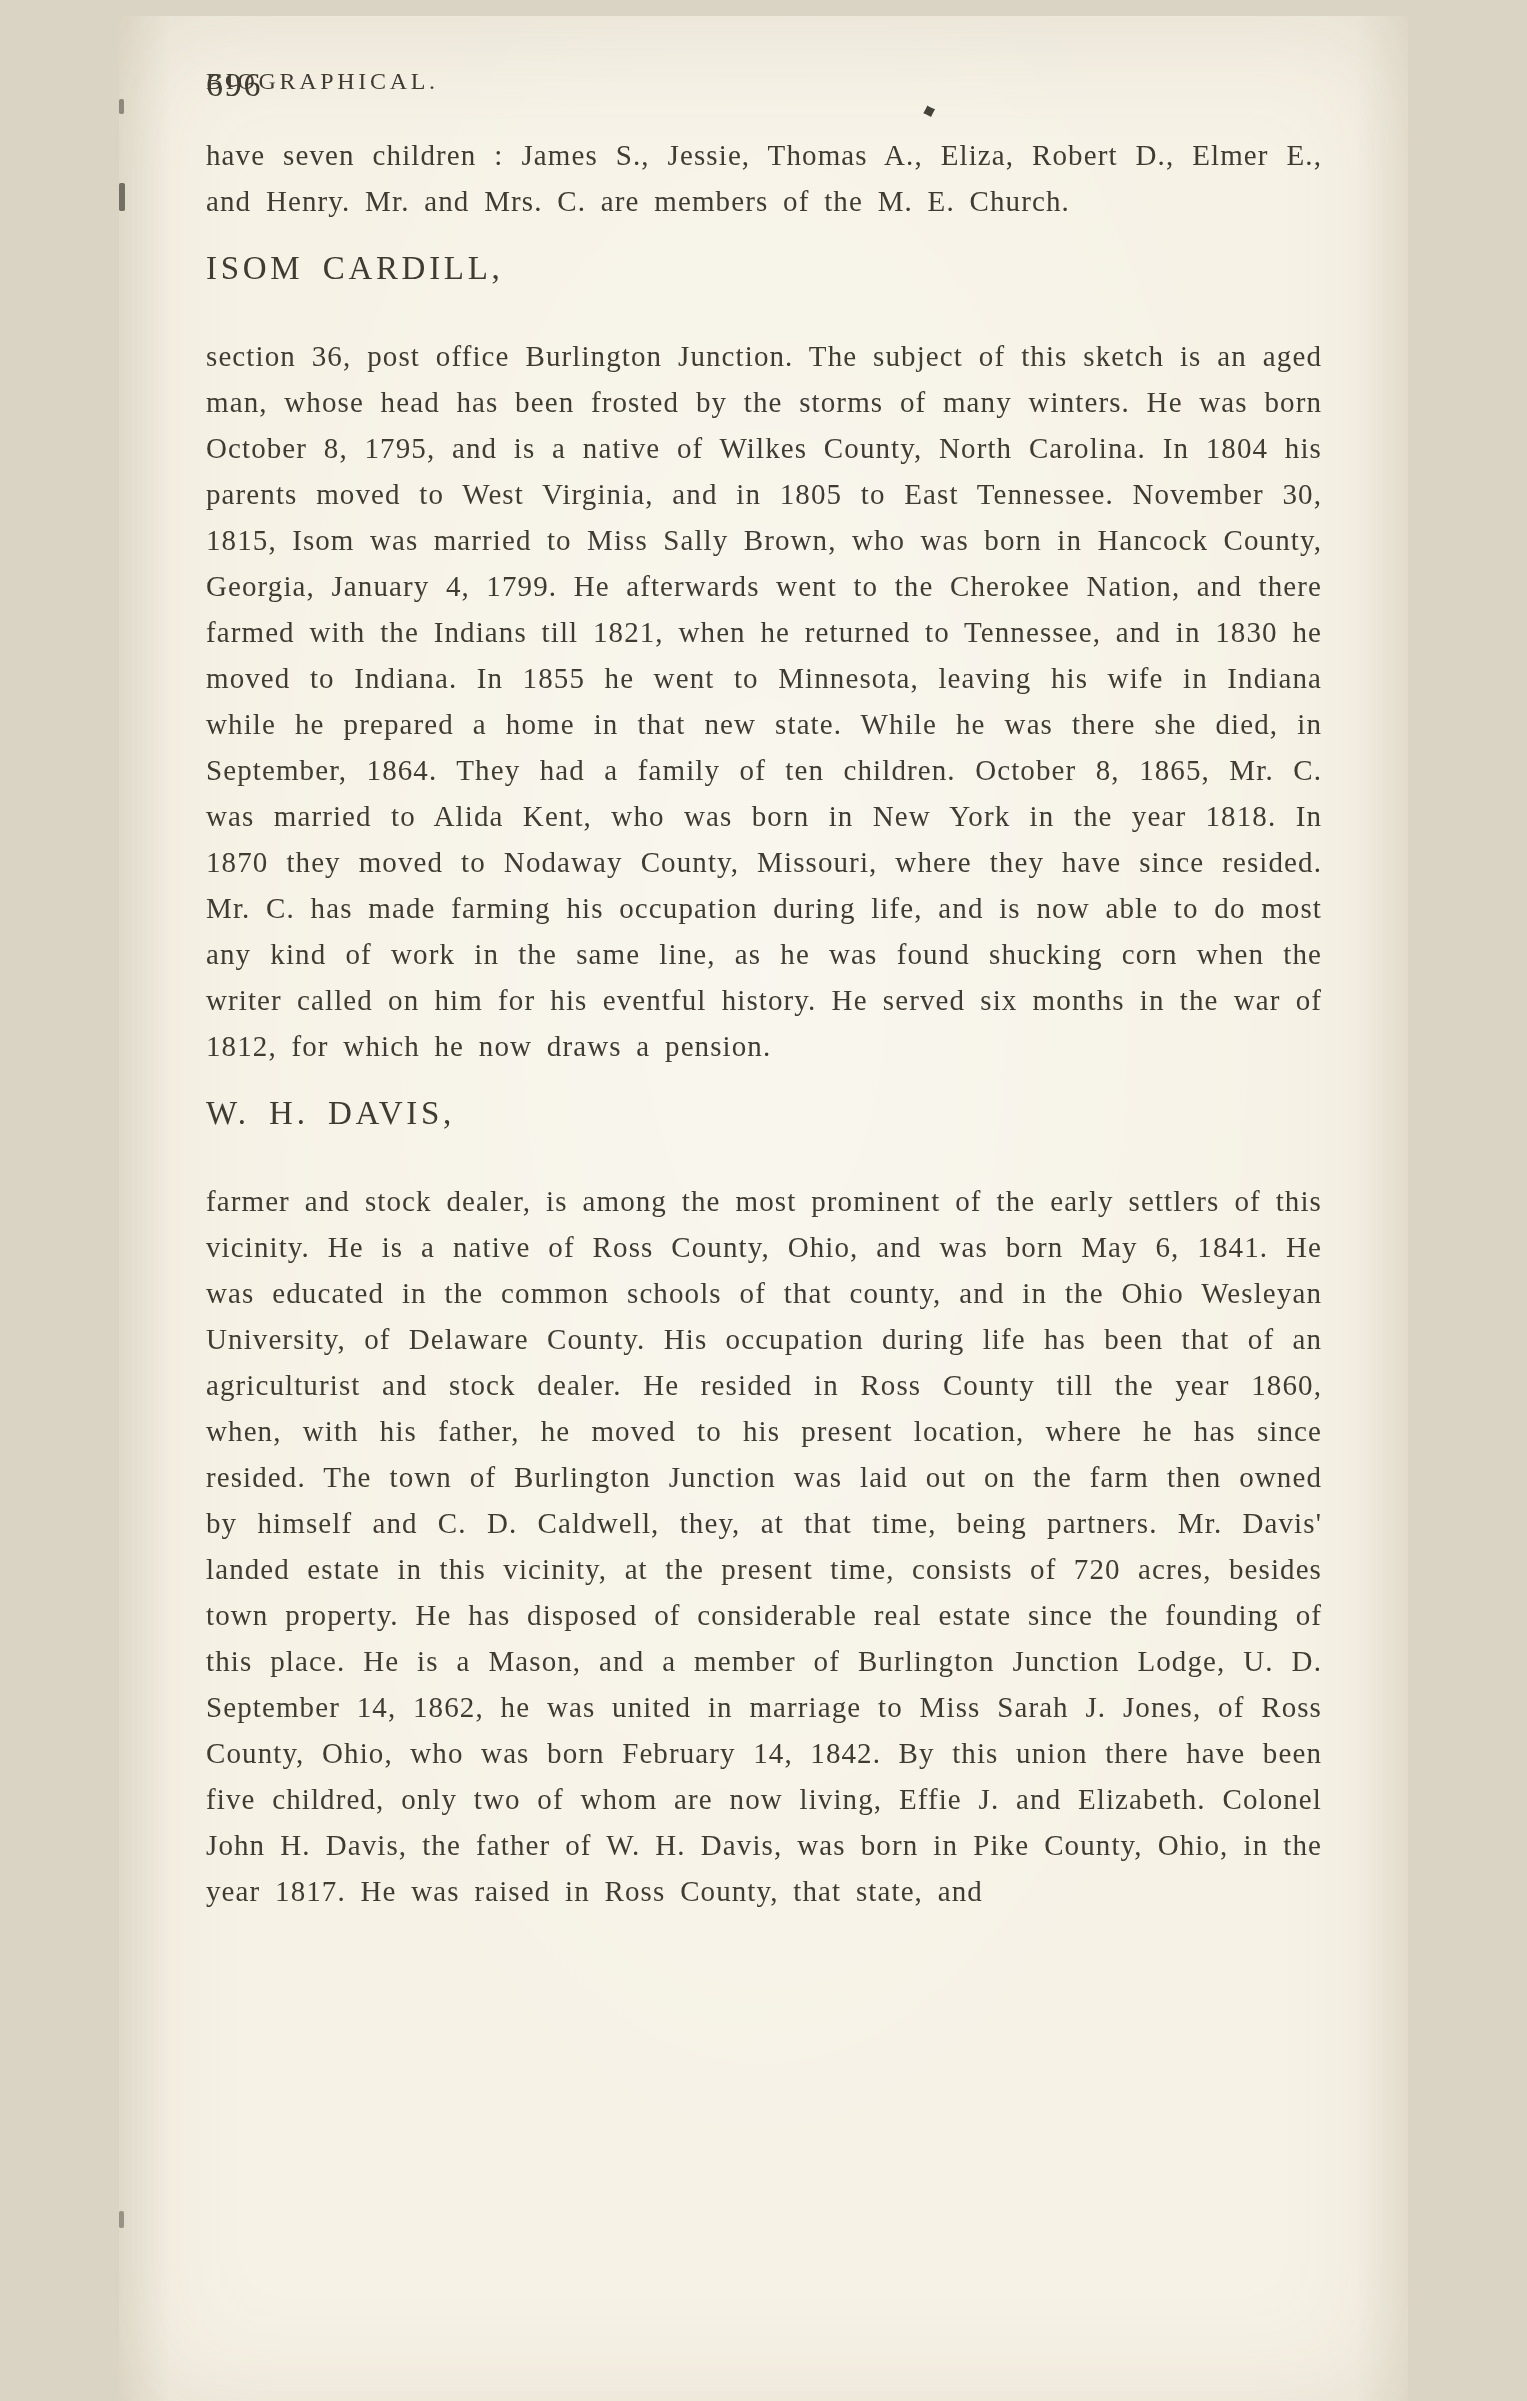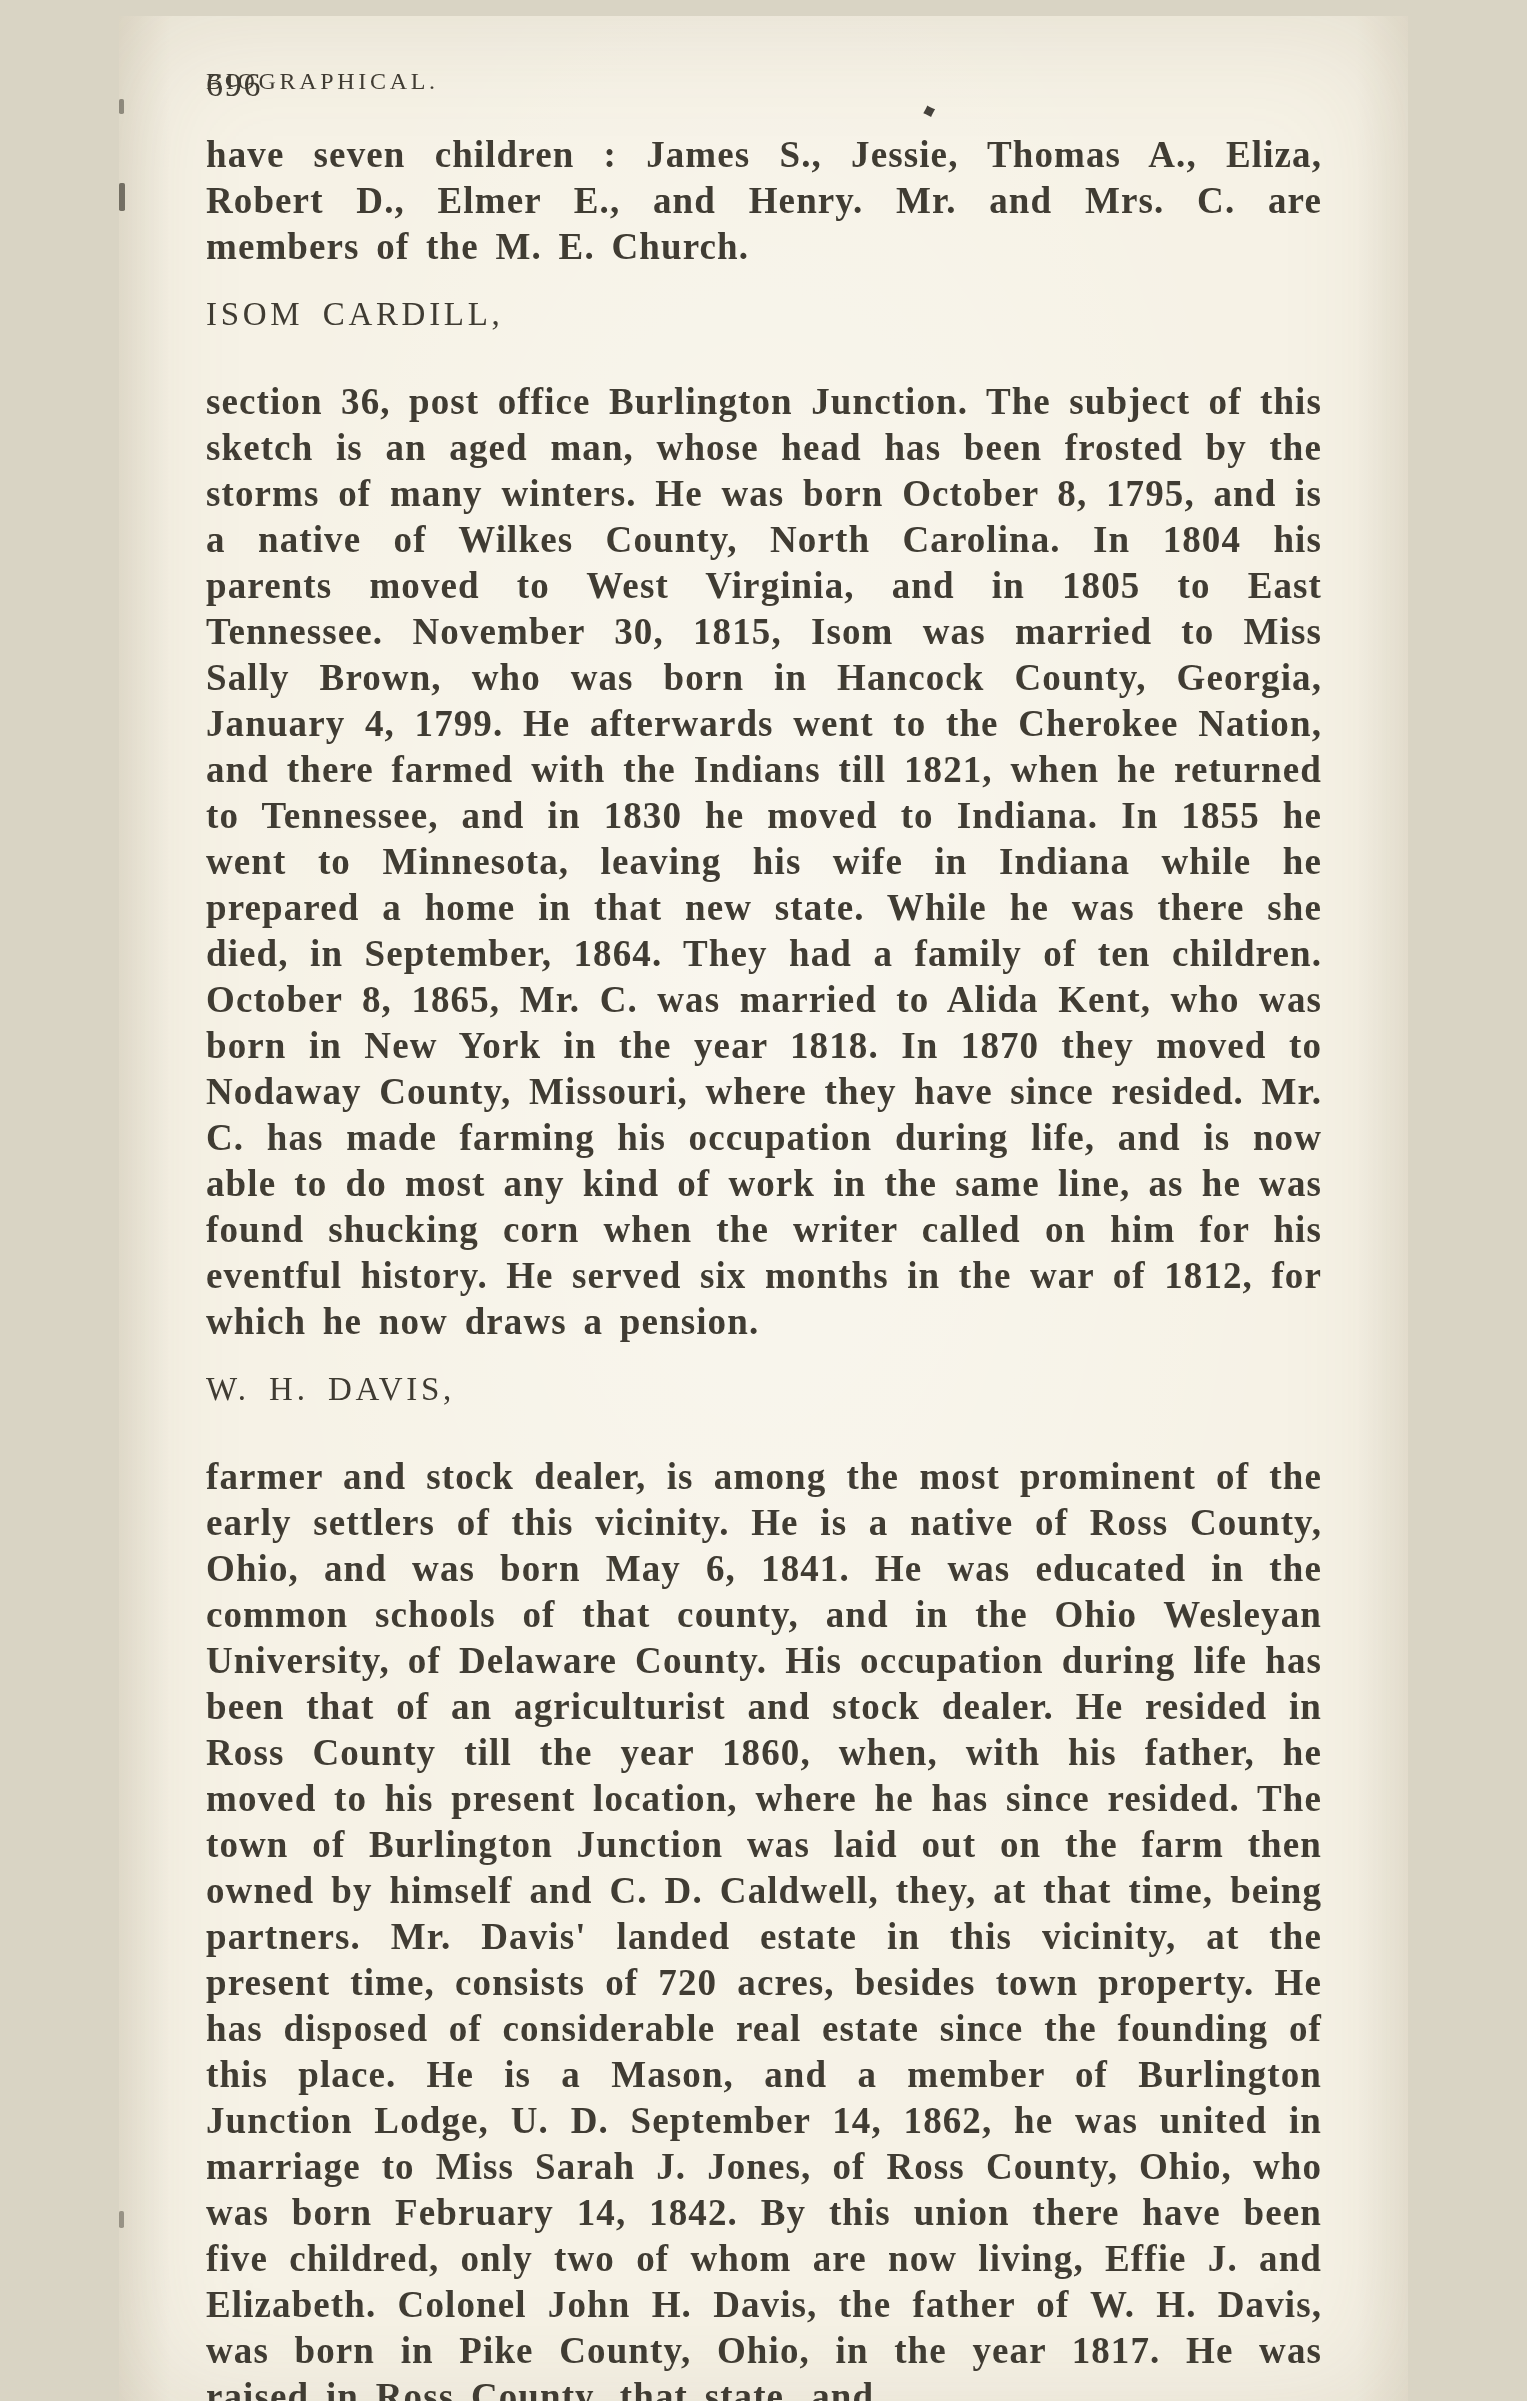--- a/index.html
+++ b/index.html
@@ -71,26 +71,25 @@
 
   
   .content {
     position: absolute;
     top: 116px;
     left: 87px;
     right: 86px;
   }
   .para {
     margin: 0;
-    font-size: 37px;
+    font-size: 29px;
     line-height: 46px;
     letter-spacing: 1.1px;
     word-spacing: 6.4px;
     text-align: justify;
-    font-weight: bold;
   }
   .heading {
     margin: 26px 0 46px 0;
     font-size: 33px;
     font-weight: normal;
     text-align: left;
     letter-spacing: 3.7px;
     word-spacing: 7.4px;
   }
 </style>

